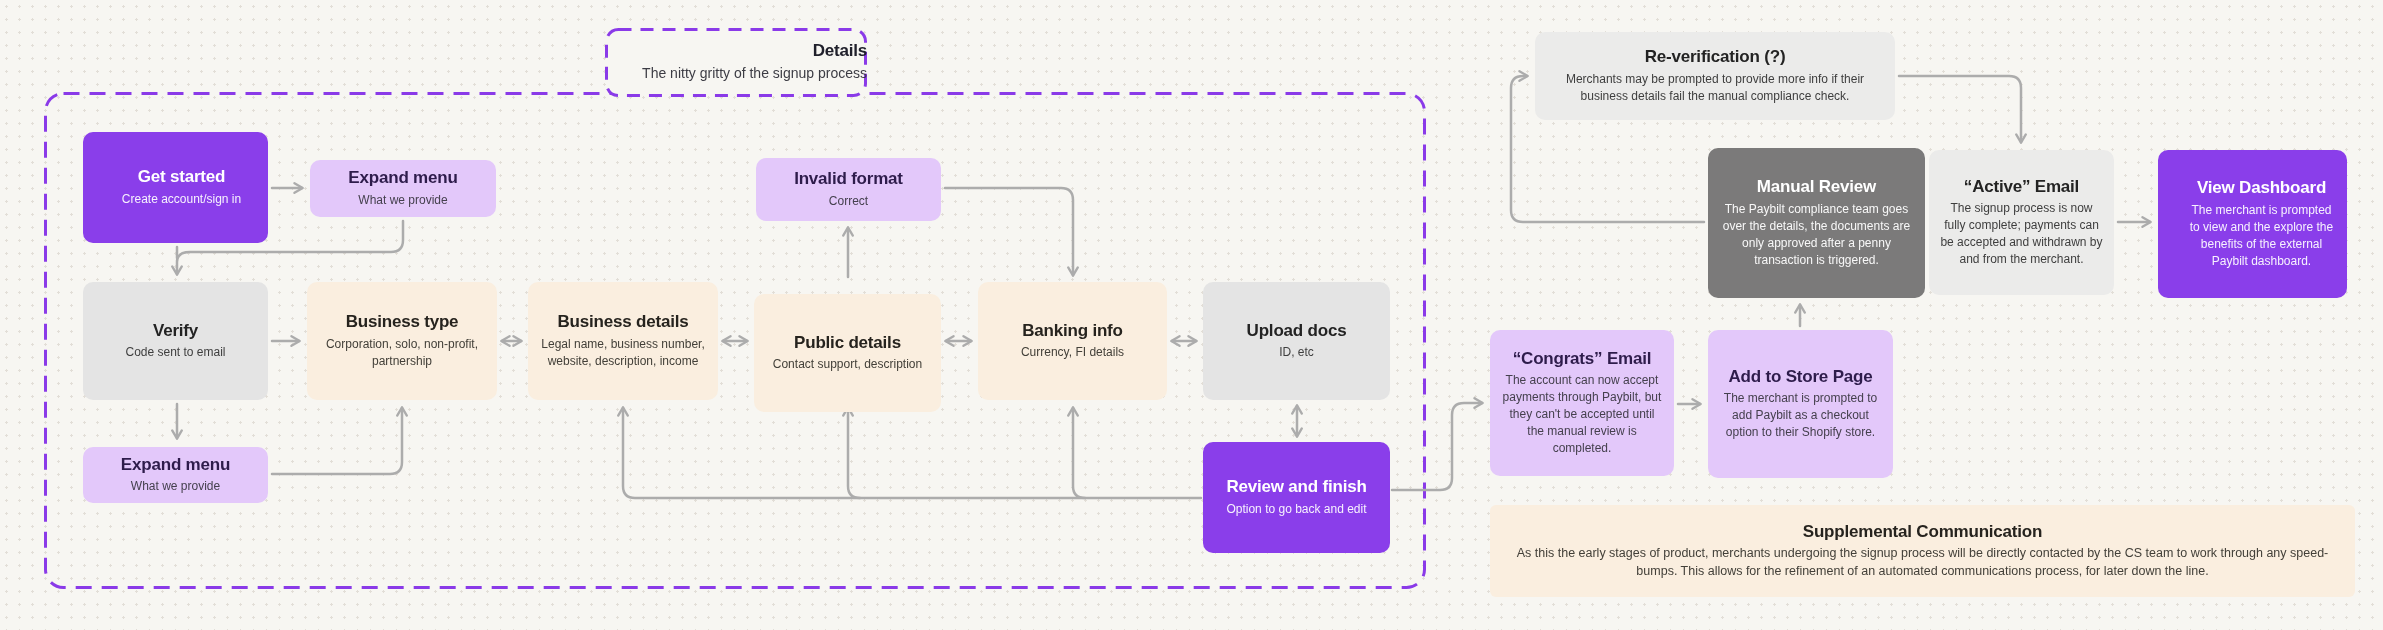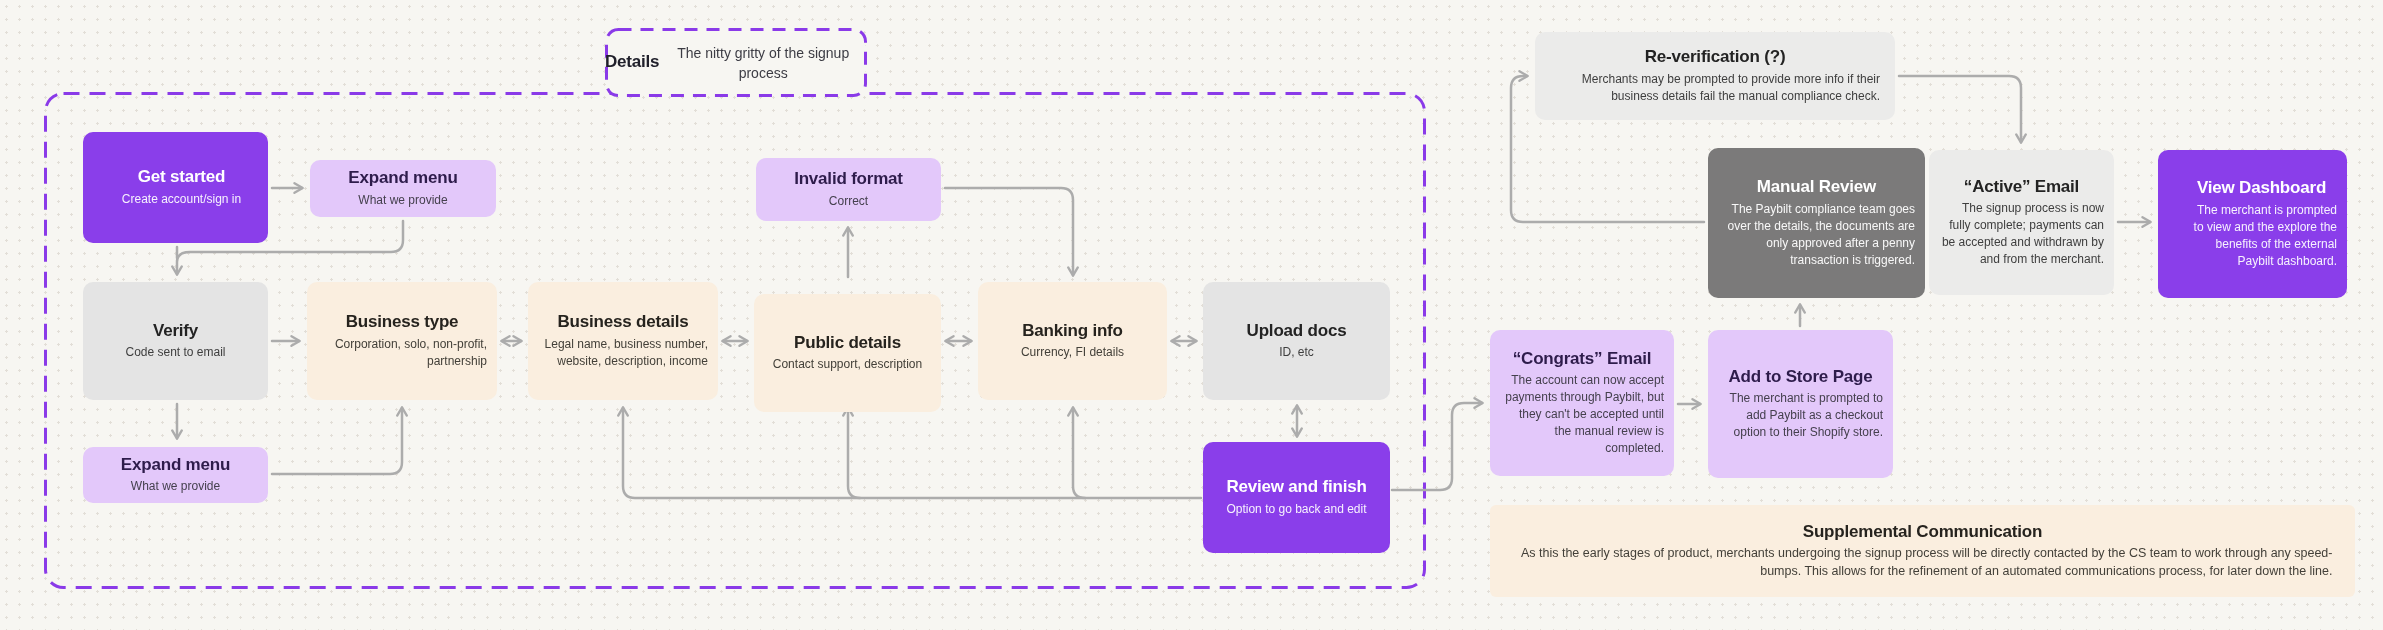--- a/index.html
+++ b/index.html
@@ -11,21 +11,21 @@
     background-size:13px 13px;
     overflow:hidden;
     font-family:"Liberation Sans",sans-serif;
     color:#26242B;
   }
   svg.wires{position:absolute;left:0;top:0;}
   .node{
     position:absolute;
     border-radius:10px;
     display:flex;flex-direction:column;align-items:center;justify-content:center;
-    text-align:right;
+    text-align:center;
     box-sizing:border-box;
     padding:6px 10px;
   }
   .node-title{font-weight:700;font-size:17px;letter-spacing:-0.2px;line-height:1.2;}
   .node-sub{font-size:12px;line-height:1.42;margin-top:3px;}
   
   .v-purple{background:#8A3EEA;}
   .v-purple .node-title{color:#FFFFFF;}
   .v-purple .node-sub{color:rgba(255,255,255,0.93);}
   .v-lilac{background:#E3C8FA;}
@@ -60,21 +60,21 @@
   .n-manual{left:1708px;top:148px;width:217px;height:150px;}
   .n-active{left:1929px;top:150px;width:185px;height:145px;}
   .n-viewdash{left:2158px;top:150px;width:189px;height:148px;padding-left:28px;}
   .n-congrats{left:1490px;top:330px;width:184px;height:146px;}
   .n-addstore{left:1708px;top:330px;width:185px;height:148px;}
   .n-supplemental{left:1490px;top:505px;width:865px;height:92px;border-radius:6px;}
   .n-supplemental .node-sub{font-size:12.5px;max-width:820px;}
   
   .details-frame{
     position:absolute;left:605px;top:28px;width:262px;height:69px;
-    display:flex;flex-direction:row;align-items:center;justify-content:center;
+    display:flex;flex-direction:column;align-items:flex-end;justify-content:center;
     text-align:center;box-sizing:border-box;
   }
   .details-frame .node-title{font-size:17px;color:#20202B;}
   .details-frame .node-sub{font-size:14px;color:#3C3C44;margin-top:2px;}
 </style>
 </head>
 <body>
 
 <div class="canvas">
 

